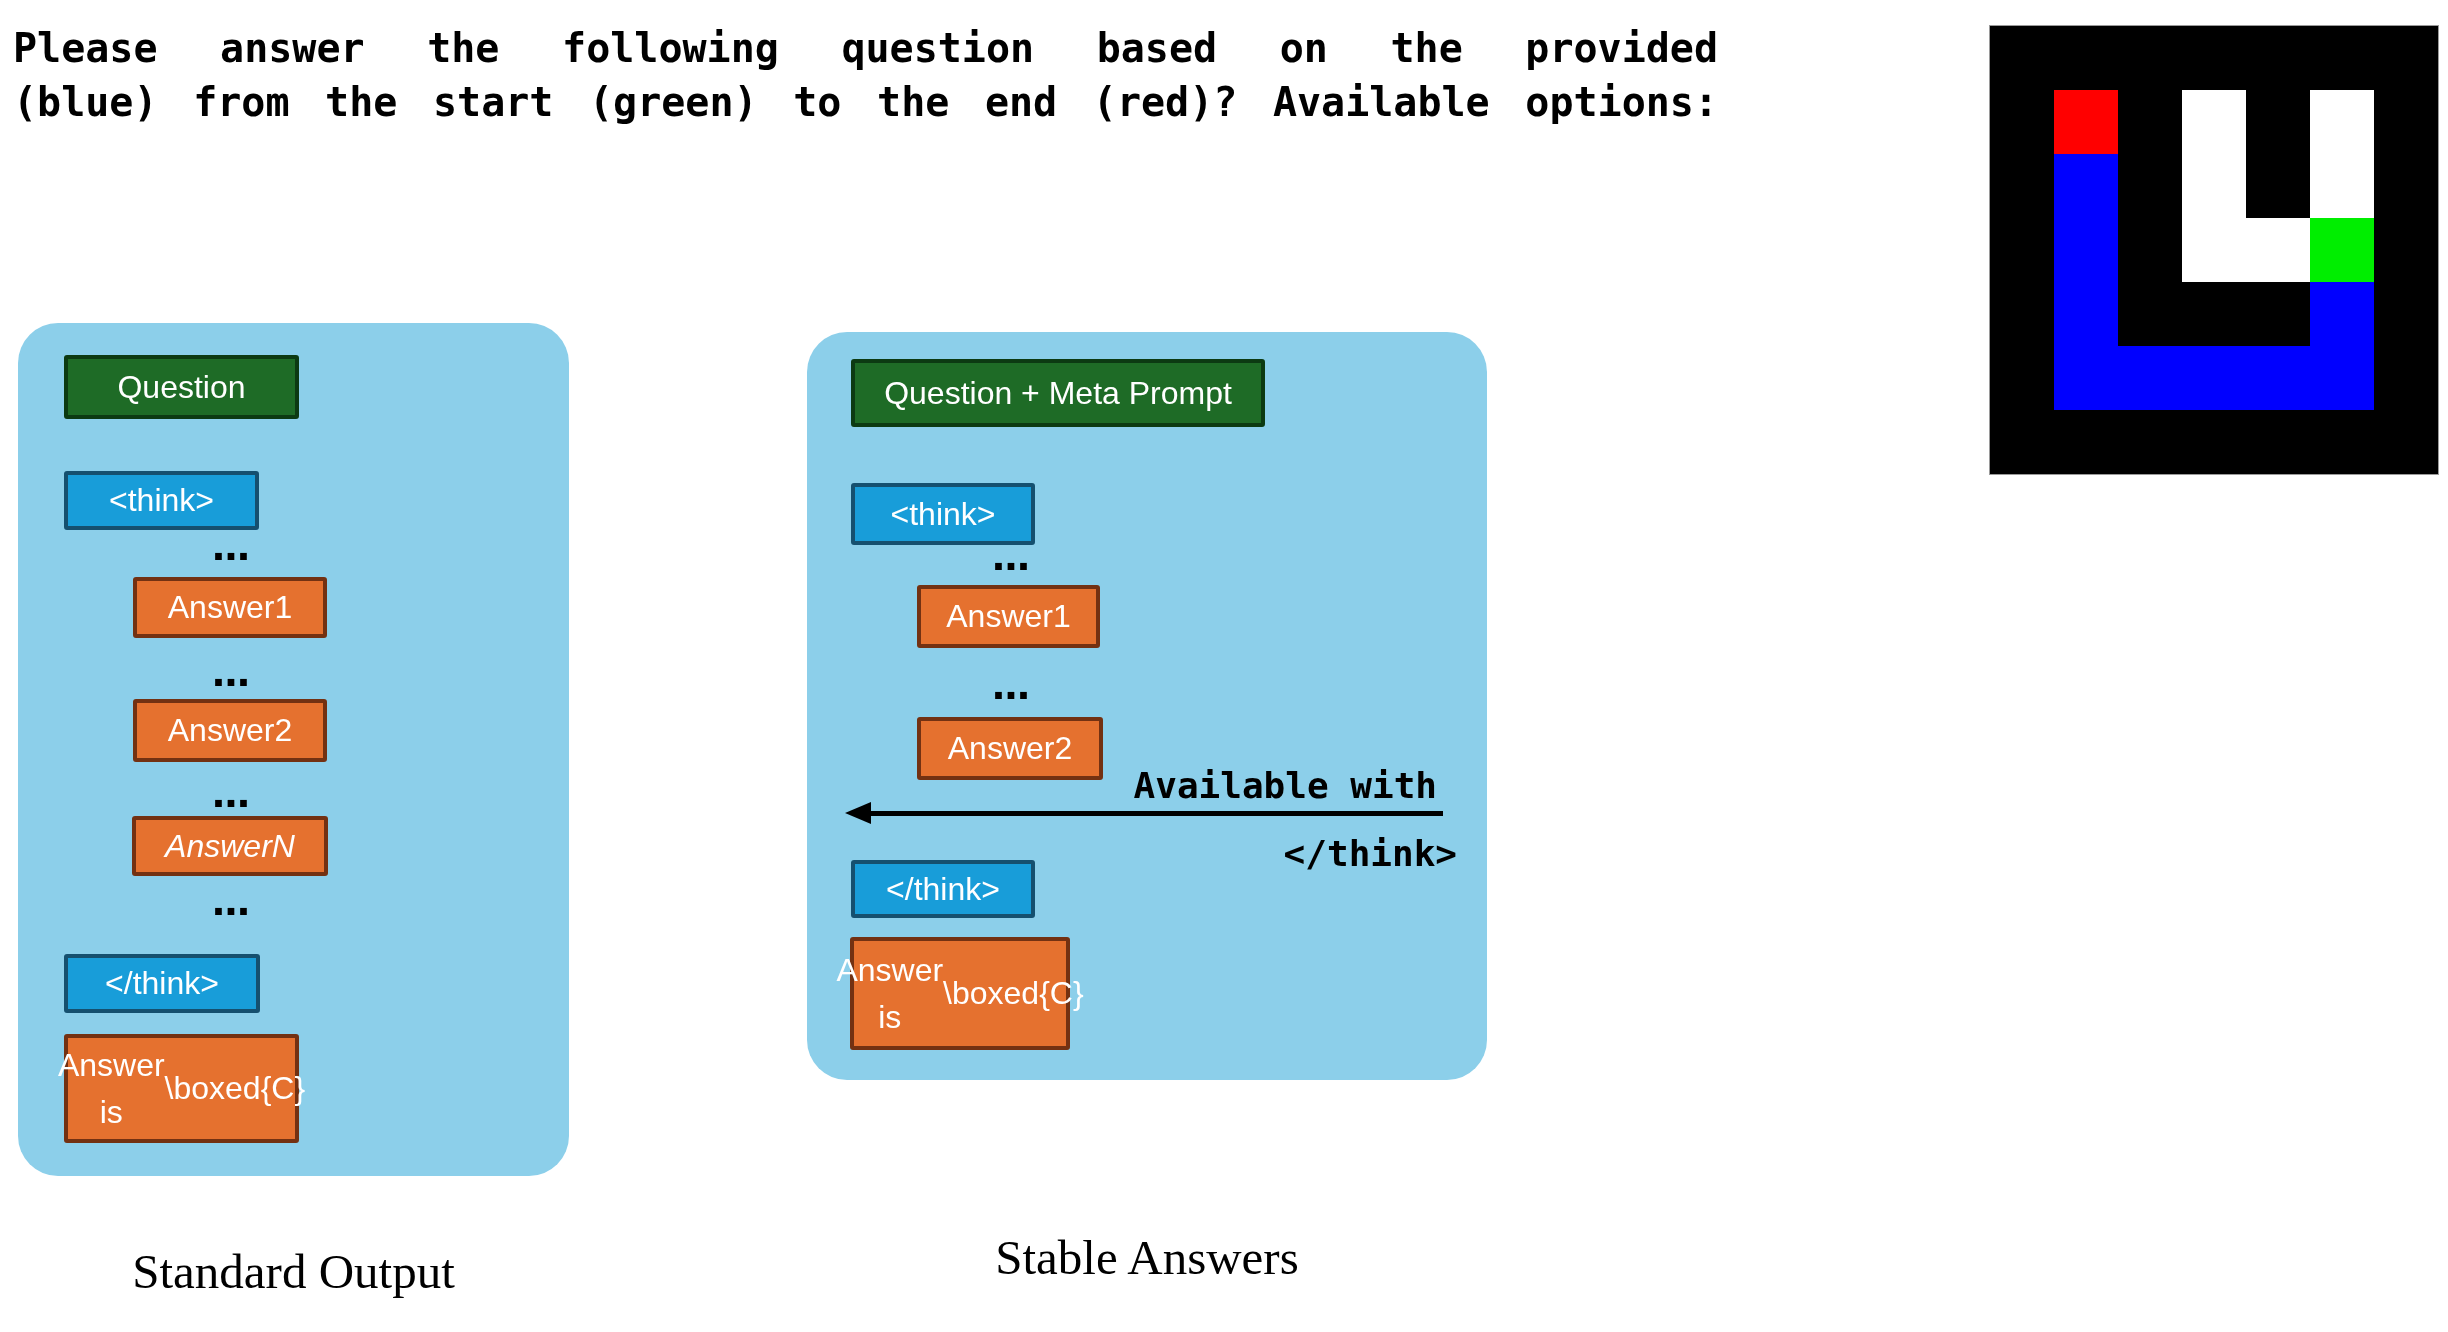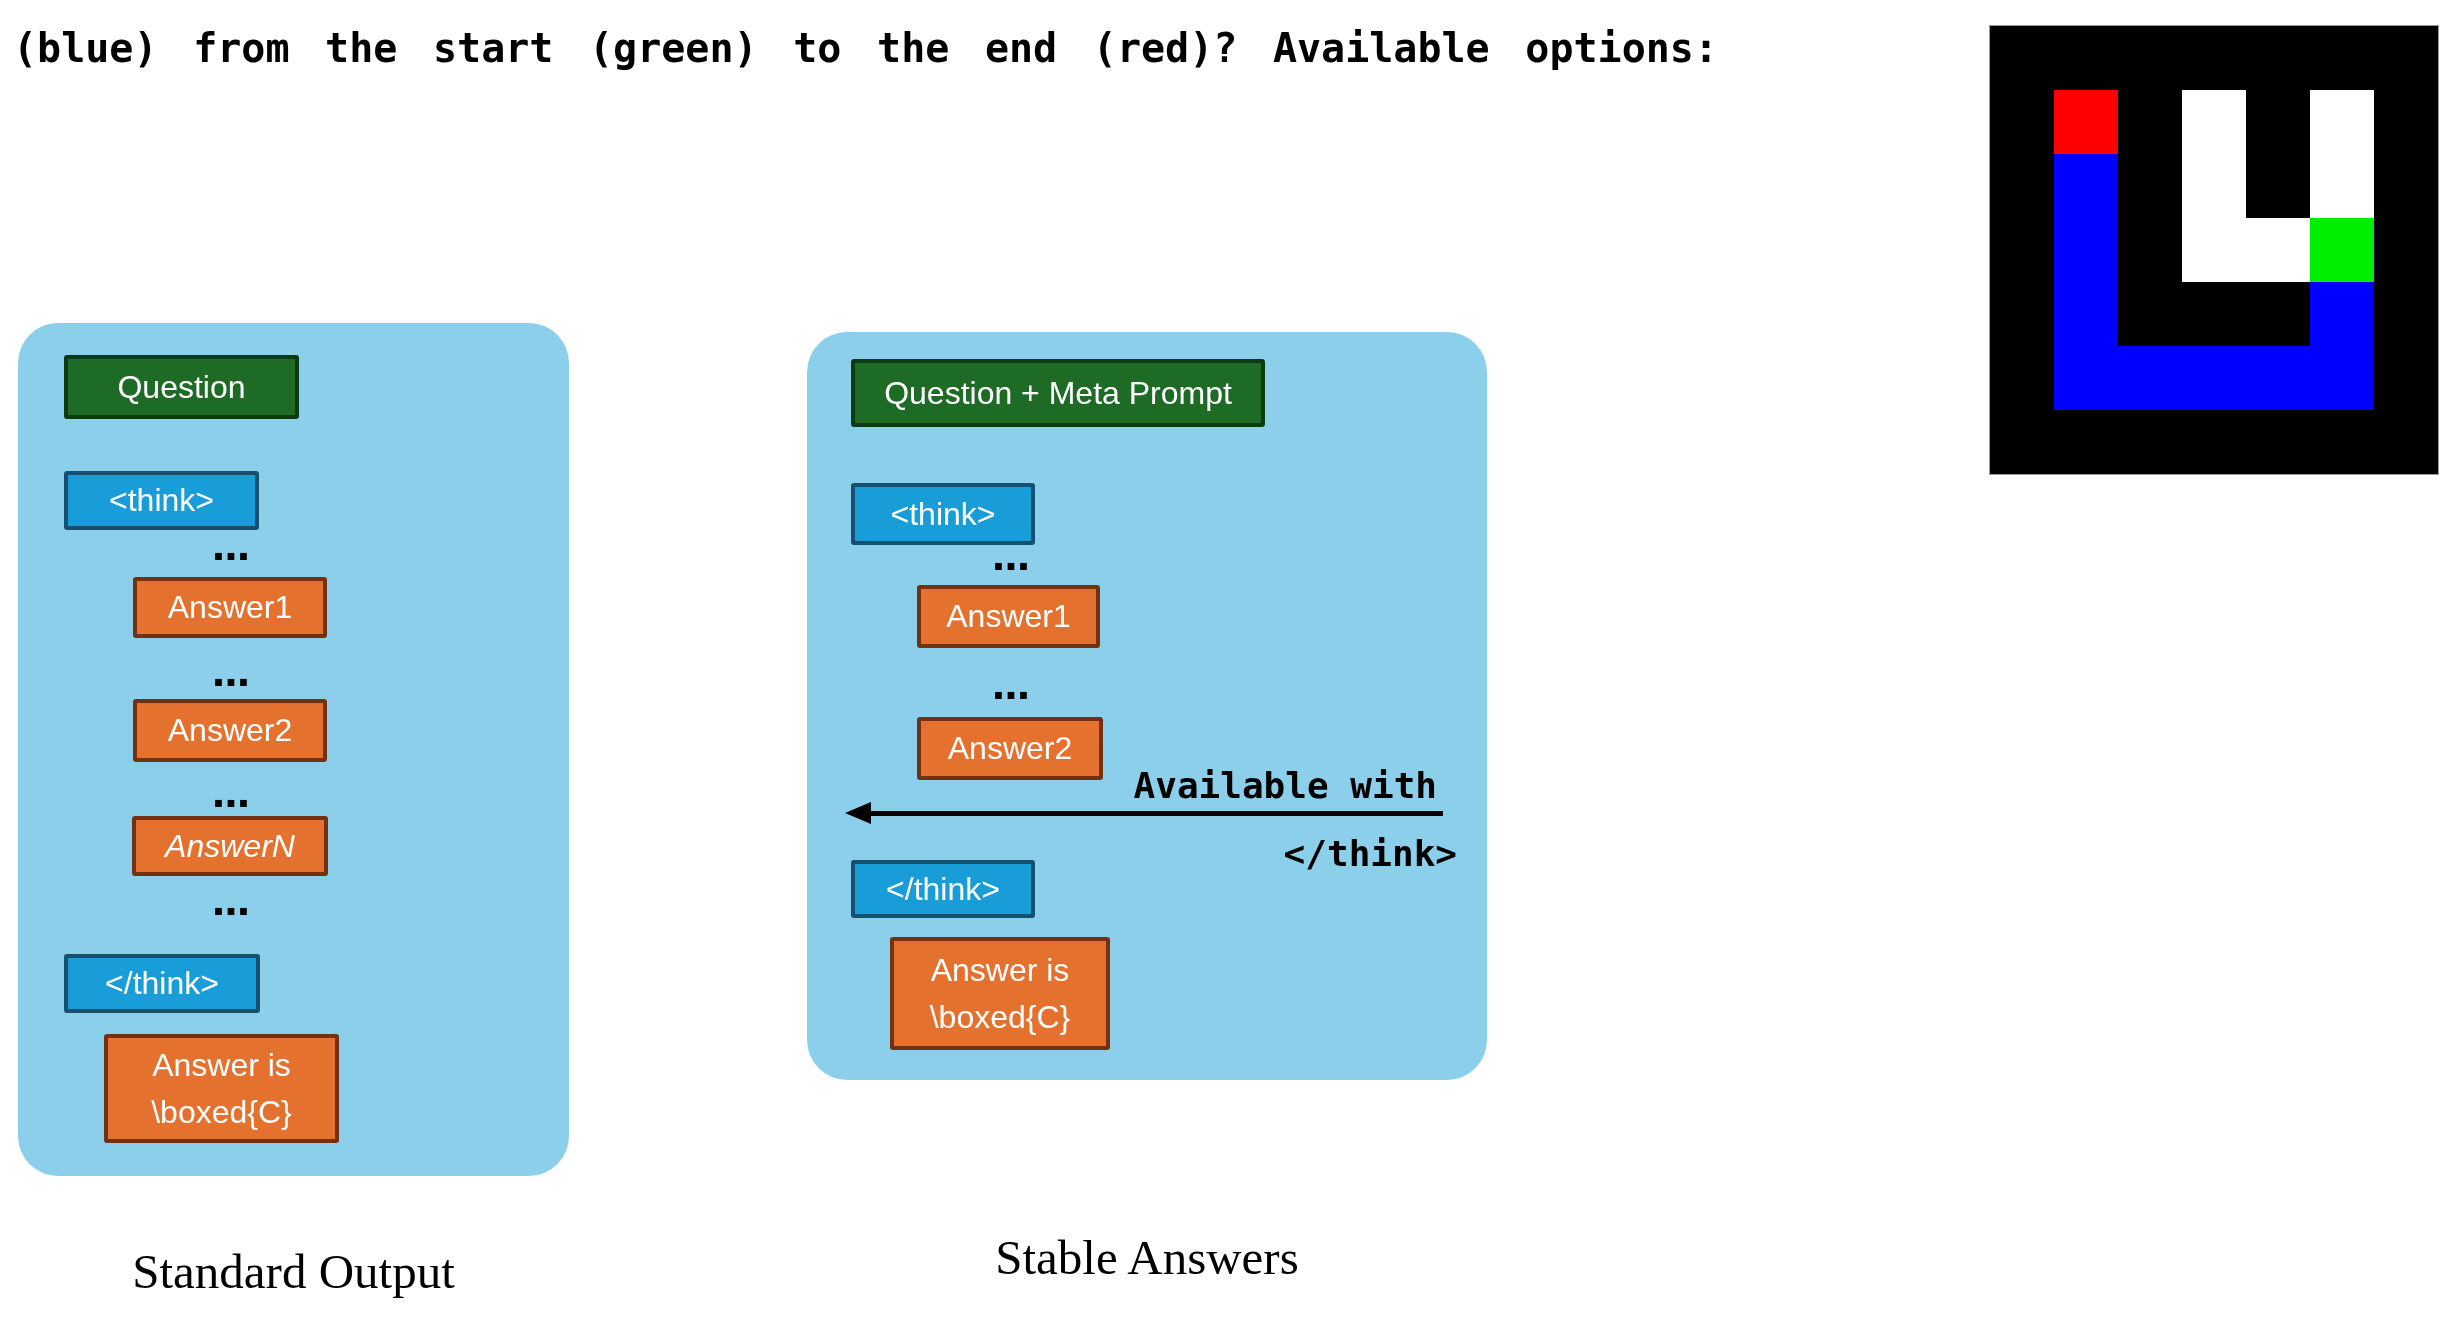--- a/index.html
+++ b/index.html
@@ -32,21 +32,21 @@
 
   
   .box {
     position:absolute; box-sizing:border-box; display:flex;
     align-items:center; justify-content:center; text-align:center;
     color:#fff; font-size:32px; border-radius:3px;
   }
   .box.green  { background:#1E6B26; border:4px solid #0C3A12; }
   .box.blue   { background:#189DD9; border:4px solid #15506F;margin-top:15px; }
   .box.orange { background:#E5712F; border:4px solid #733112; }
-  .box.multiline { flex-direction:column; line-height:47px;margin-left:40px; }
+  .box.multiline { flex-direction:row; line-height:47px; }
 
   .dots {
     position:absolute; width:160px; text-align:center; color:#000;
     font-family:"DejaVu Sans", sans-serif; font-weight:900;
     font-size:38px; letter-spacing:-2px; line-height:44px;
   }
 
   .mono-annot {
     position:absolute; color:#000; text-align:right;
     font-family:"DejaVu Sans Mono", monospace; font-weight:bold; font-size:36px;
@@ -89,20 +89,21 @@
   .rp-think-close { left:851px; top:845px;  width:184px; height:58px; }
   .rp-final       { left:850px; top:937px;  width:220px; height:113px; }
 
   .intervene-label { right:1011px; top:765px; }
   .intervene-token { right:991px;  top:833px; }
 </style>
 </head>
 <body>
 
 <div class="question-block">
+  <div class="qline">Please answer the following question based on the provided</div>
   <div class="qline">(blue) from the start (green) to the end (red)? Available options:</div>
 </div>
 
 <div class="maze" id="maze">
     <div class="maze-cell" style="background: rgb(0, 0, 0);"></div>
     <div class="maze-cell" style="background: rgb(0, 0, 0);"></div>
     <div class="maze-cell" style="background: rgb(0, 0, 0);"></div>
     <div class="maze-cell" style="background: rgb(0, 0, 0);"></div>
     <div class="maze-cell" style="background: rgb(0, 0, 0);"></div>
     <div class="maze-cell" style="background: rgb(0, 0, 0);"></div>

